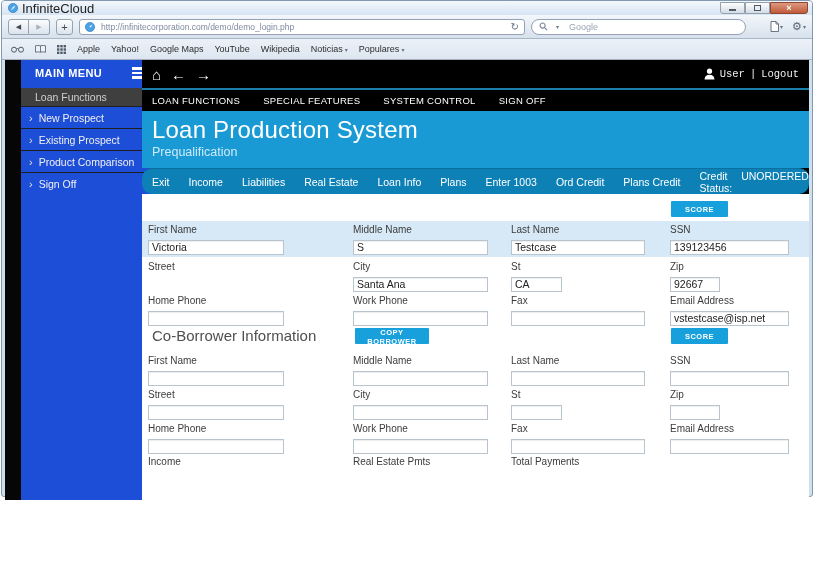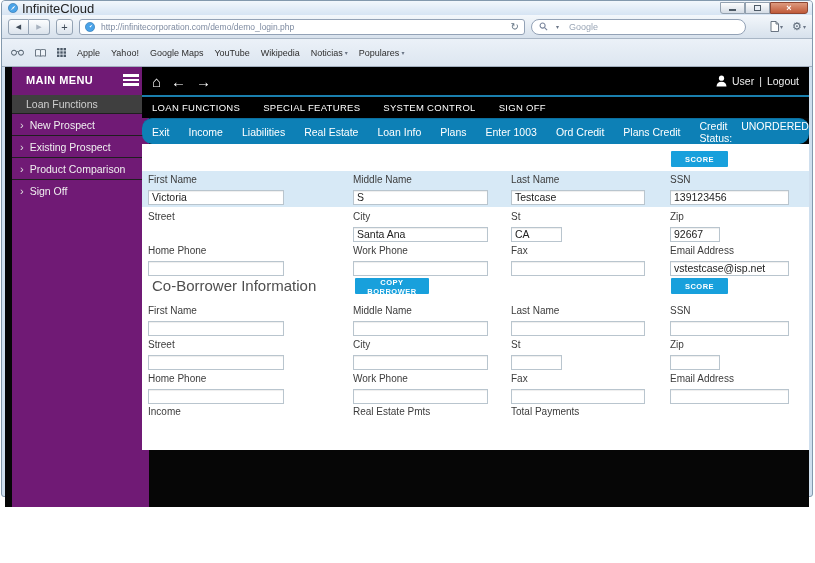--- a/index.html
+++ b/index.html
@@ -27,39 +27,39 @@
   .url-input{flex:1;border:none;outline:none;font-size:8.5px;color:#7d8aa0;filter:blur(0.7px);font-family:"Liberation Sans",sans-serif;background:transparent;min-width:0;}
   .refresh{font-size:10px;color:#56импort627383;color:#627383;line-height:10px;}
   .search-field{width:215px;height:16px;background:#fff;border:1px solid #93a2b6;border-radius:9px;display:flex;align-items:center;padding:0 7px;gap:8px;}
   .search-input{flex:1;border:none;outline:none;font-size:9px;color:#444;background:transparent;min-width:0;font-family:"Liberation Sans",sans-serif;}
   .search-input::placeholder{color:#9aa6b6;}
   .tiny-arrow{font-size:6px;color:#6b7686;}
   .tool-icons{margin-left:auto;display:flex;align-items:center;gap:9px;}
   .tool-ic{display:flex;align-items:center;gap:1px;color:#4d5a68;}
   .gear-glyph{font-size:11px;line-height:11px;color:#5a6675;}
 
-  .bookmarks{height:28px;background:linear-gradient(#ebf1f8,#dde6f0);border-bottom:1px solid #a2afbe;display:flex;align-items:center;gap:11px;padding:0 9px;font-size:9px;color:#2e2e2e;}
+  .bookmarks{height:21px;background:linear-gradient(#ebf1f8,#dde6f0);border-bottom:1px solid #a2afbe;display:flex;align-items:center;gap:11px;padding:0 9px;font-size:9px;color:#2e2e2e;}
   .bm-item{display:flex;align-items:center;gap:2px;white-space:nowrap;}
 
   
   .viewport{position:relative;margin:0 3px;height:440px;background:#060606;overflow:hidden;}
 
-  .sidebar{position:absolute;left:7px;top:0;width:137px;height:100%;background:#701a75;}
+  .sidebar{position:absolute;left:16px;top:0;width:137px;height:100%;background:#1d4ed8;}
   .menu-header{height:26px;display:flex;align-items:center;justify-content:space-between;padding:0 10px 0 14px;}
   .menu-title{font-size:11px;font-weight:bold;color:#fff;letter-spacing:.4px;}
   .burger{display:flex;flex-direction:column;gap:2px;cursor:pointer;}
   .burger span{display:block;width:16px;height:2.5px;background:#fff;}
   .side-item{height:22px;border-top:1px solid #1f1f1f;display:flex;align-items:center;padding-left:8px;gap:6px;font-size:10.5px;color:#f0f0f0;cursor:pointer;}
   .side-item .chev{font-size:11px;line-height:10px;color:#e0e0e0;}
   .side-item.active{height:18px;border-top:none;margin-top:2px;background:#3f3f3f;color:#cfcfcf;padding-left:14px;}
 
   .main{position:absolute;left:137px;top:0;right:0;height:100%;}
   .topbar{height:28px;background:#000;display:flex;align-items:center;padding:0 10px;color:#fff;}
   .topbar .navico{font-size:15px;line-height:15px;margin-right:10px;color:#fff;cursor:pointer;}
-  .user-area{margin-left:auto;display:flex;align-items:center;gap:5px;font-size:10.5px;color:#eee;}
+  .user-area{margin-left:auto;display:flex;align-items:center;gap:5px;font-size:10.5px;color:#eee;font-family:Liberation Mono, monospace;}
   .blueline{height:2px;background:#1a7fad;}
   .mainnav{height:21px;background:#000;display:flex;align-items:center;gap:23px;padding-left:10px;font-size:9.5px;color:#fff;letter-spacing:.3px;}
   .mainnav span{cursor:pointer;white-space:nowrap;}
   .hero{height:57px;background:#199ad5;padding:5px 0 0 10px;color:#fff;}
   .hero-title{font-size:24px;font-weight:300;letter-spacing:.2px;}
   .hero-sub{font-size:12.5px;color:#cfeaf8;margin-top:1px;font-weight:300;}
   .subnav{height:26px;background:#0d80b6;border-top:1px solid #0b6f9f;display:flex;align-items:center;gap:19px;padding:0 10px;font-size:10.5px;color:#fff;border-radius:10px;}
   .subnav a{color:#fff;text-decoration:none;white-space:nowrap;cursor:pointer;}
   .credit{margin-left:auto;display:flex;gap:9px;font-size:10.5px;}
 
@@ -250,20 +250,24 @@
 
       <div class="blueline"></div>
 
       <nav class="mainnav">
         <span>LOAN FUNCTIONS</span>
         <span>SPECIAL FEATURES</span>
         <span>SYSTEM CONTROL</span>
         <span>SIGN OFF</span>
       </nav>
 
+      <header class="hero">
+        <div class="hero-title">Loan Production System</div>
+        <div class="hero-sub">Prequalification</div>
+      </header>
 
       <nav class="subnav">
         <a>Exit</a>
         <a>Income</a>
         <a>Liabilities</a>
         <a>Real Estate</a>
         <a>Loan Info</a>
         <a>Plans</a>
         <a>Enter 1003</a>
         <a>Ord Credit</a>

